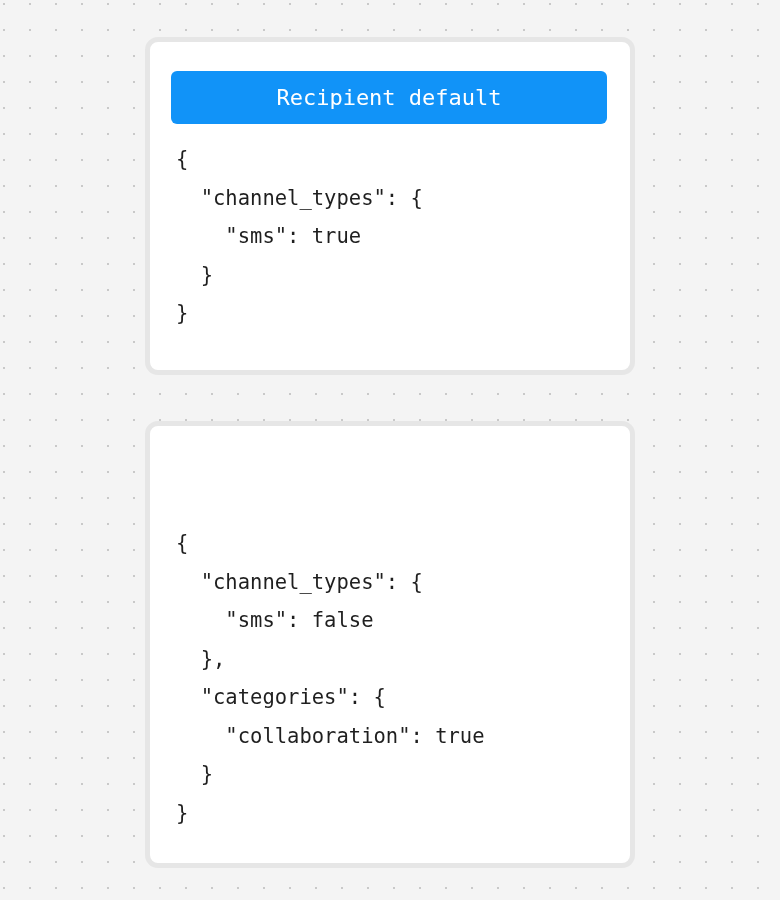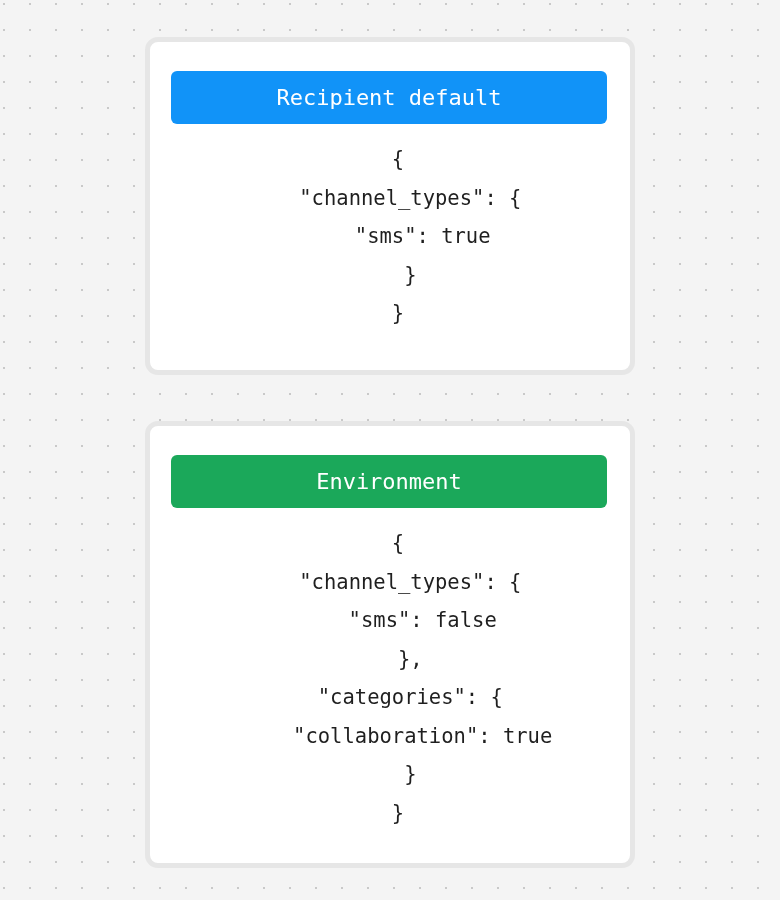--- a/index.html
+++ b/index.html
@@ -24,21 +24,20 @@
   }
 
   .card {
     position: absolute;
     left: 145px;
     width: 490px;
     box-sizing: border-box;
     background: #ffffff;
     border: 5px solid #e6e6e6;
     border-radius: 13px;
-    text-align: center;
   }
 
   #card-recipient-default {
     top: 37px;
     height: 338px;
   }
 
   #card-environment {
     top: 421px;
     height: 447px;
@@ -95,21 +94,18 @@
   <div class="card" id="card-recipient-default">
     <div class="card-header" style="background-color: rgb(17, 147, 248);">
       <span class="card-header-label">Recipient default</span>
     </div>
     <div class="card-body">
       <pre class="json-block"><span class="json-line">{</span><span class="json-line">  "channel_types": {</span><span class="json-line">    "sms": true</span><span class="json-line">  }</span><span class="json-line">}</span></pre>
     </div>
   </div>
 
   <div class="card" id="card-environment">
-    <div class="card-header" style="background-color: rgb(27, 168, 90);">
-      <span class="card-header-label">Environment</span>
-    </div>
     <div class="card-body">
       <pre class="json-block"><span class="json-line">{</span><span class="json-line">  "channel_types": {</span><span class="json-line">    "sms": false</span><span class="json-line">  },</span><span class="json-line">  "categories": {</span><span class="json-line">    "collaboration": true</span><span class="json-line">  }</span><span class="json-line">}</span></pre>
     </div>
   </div>
 
 </div>
 
 </body></html>

